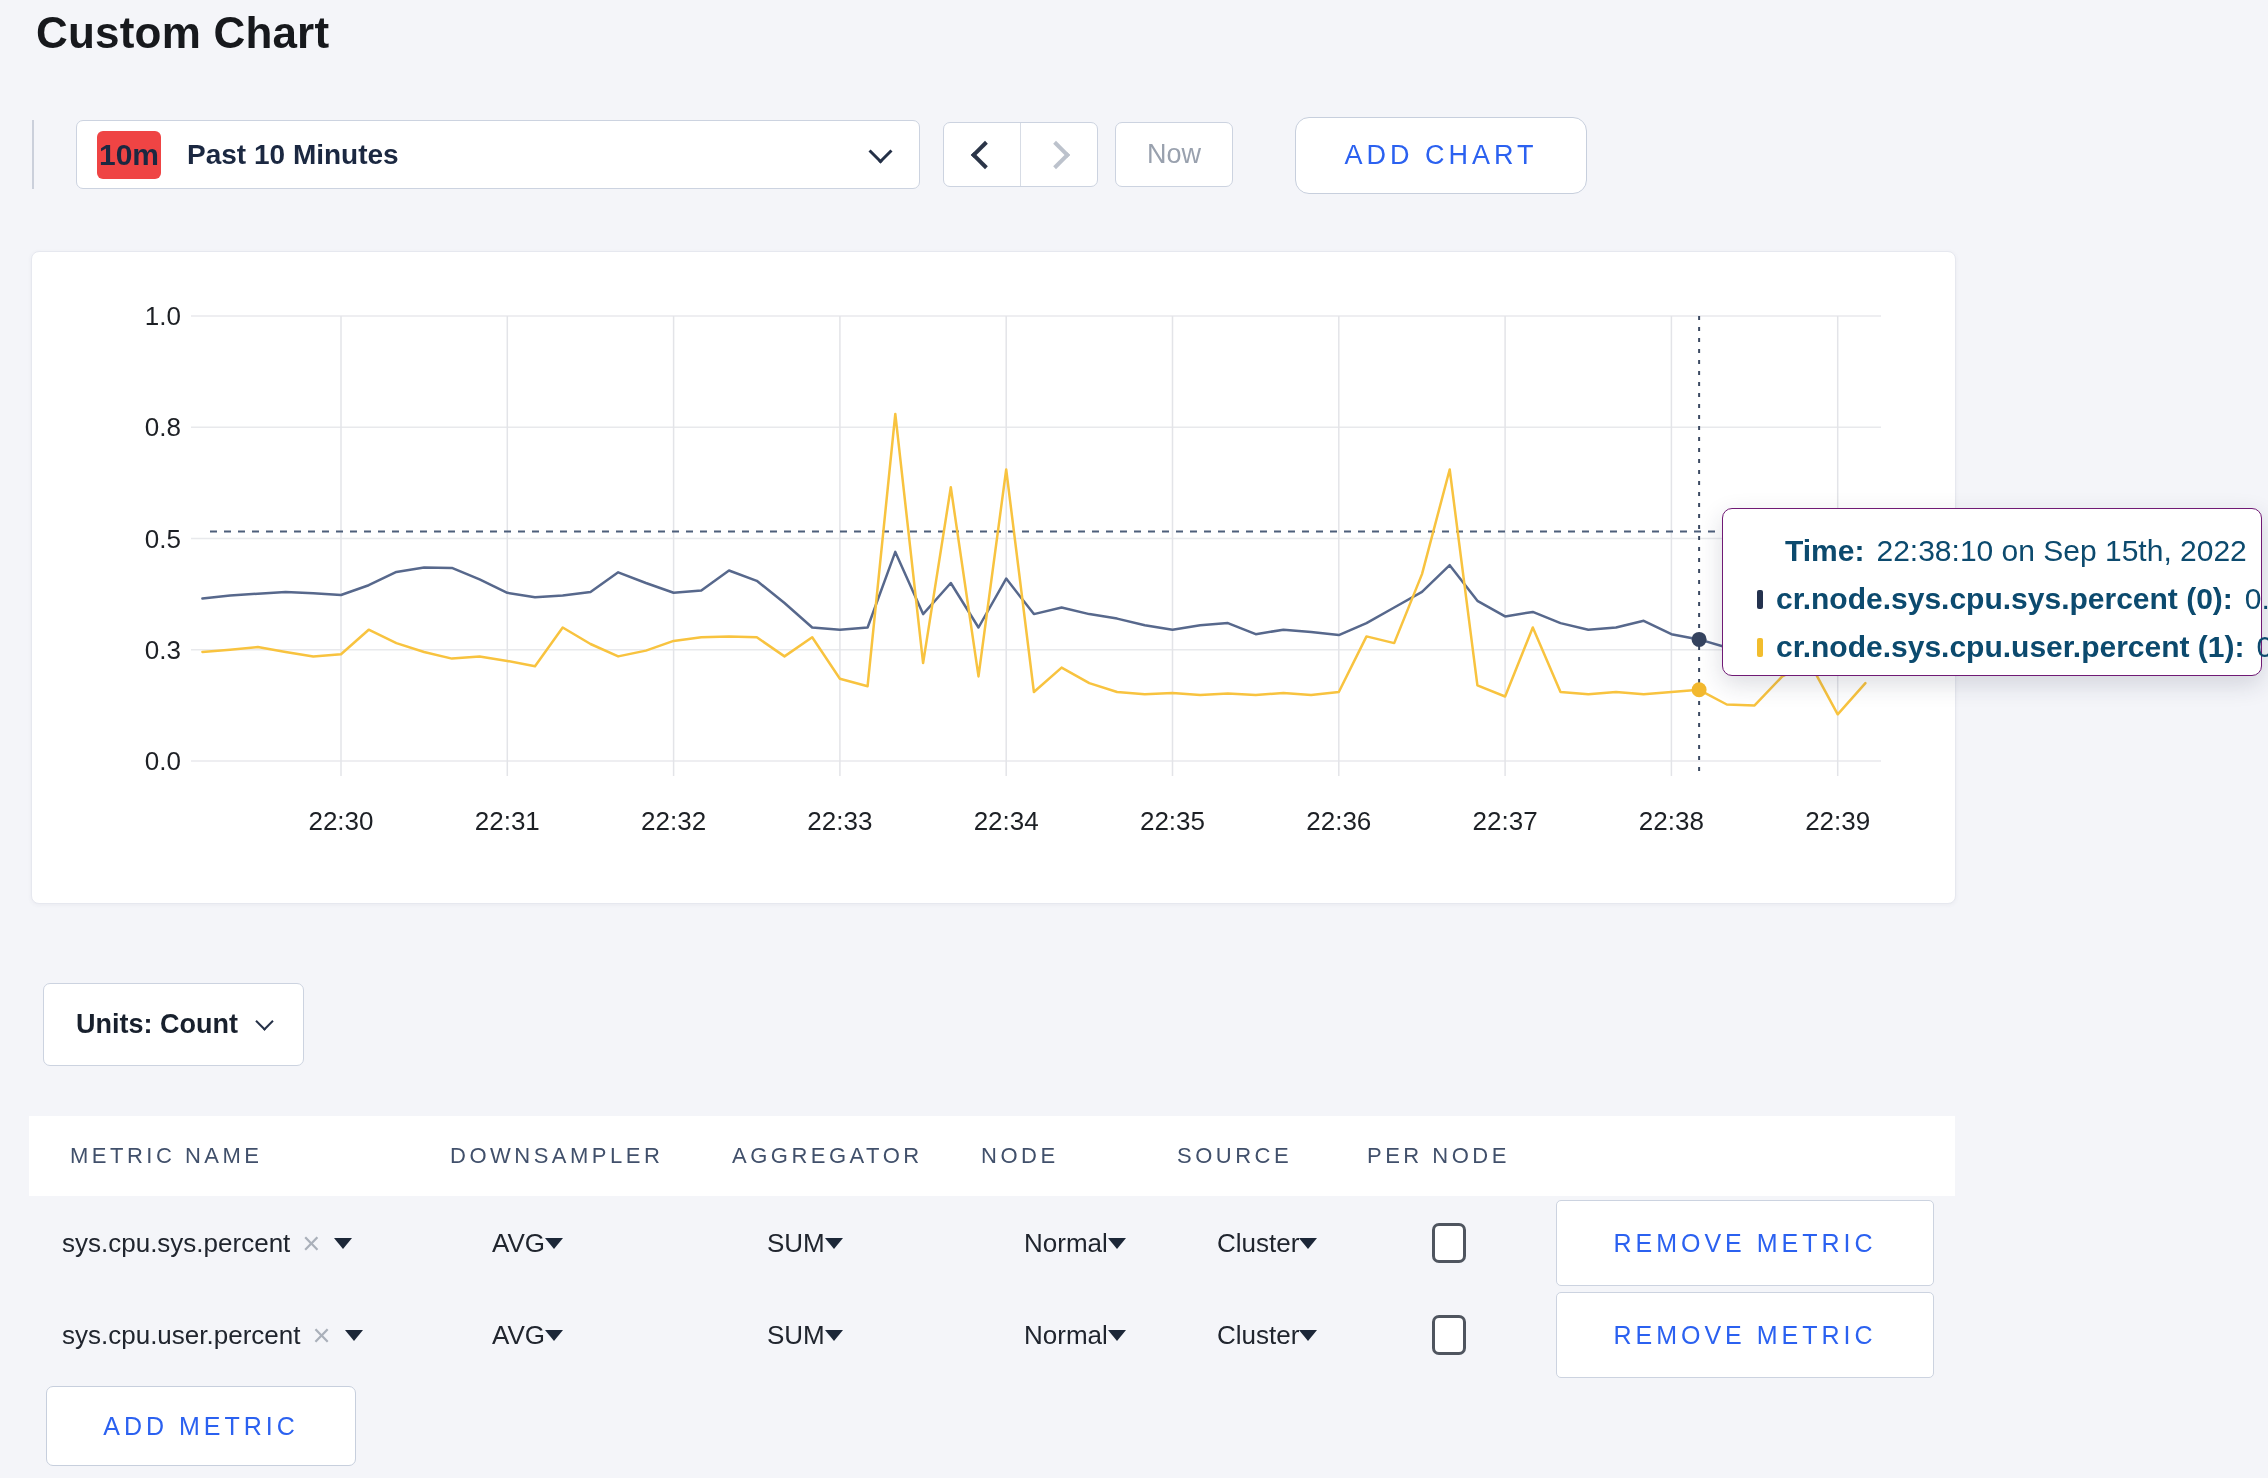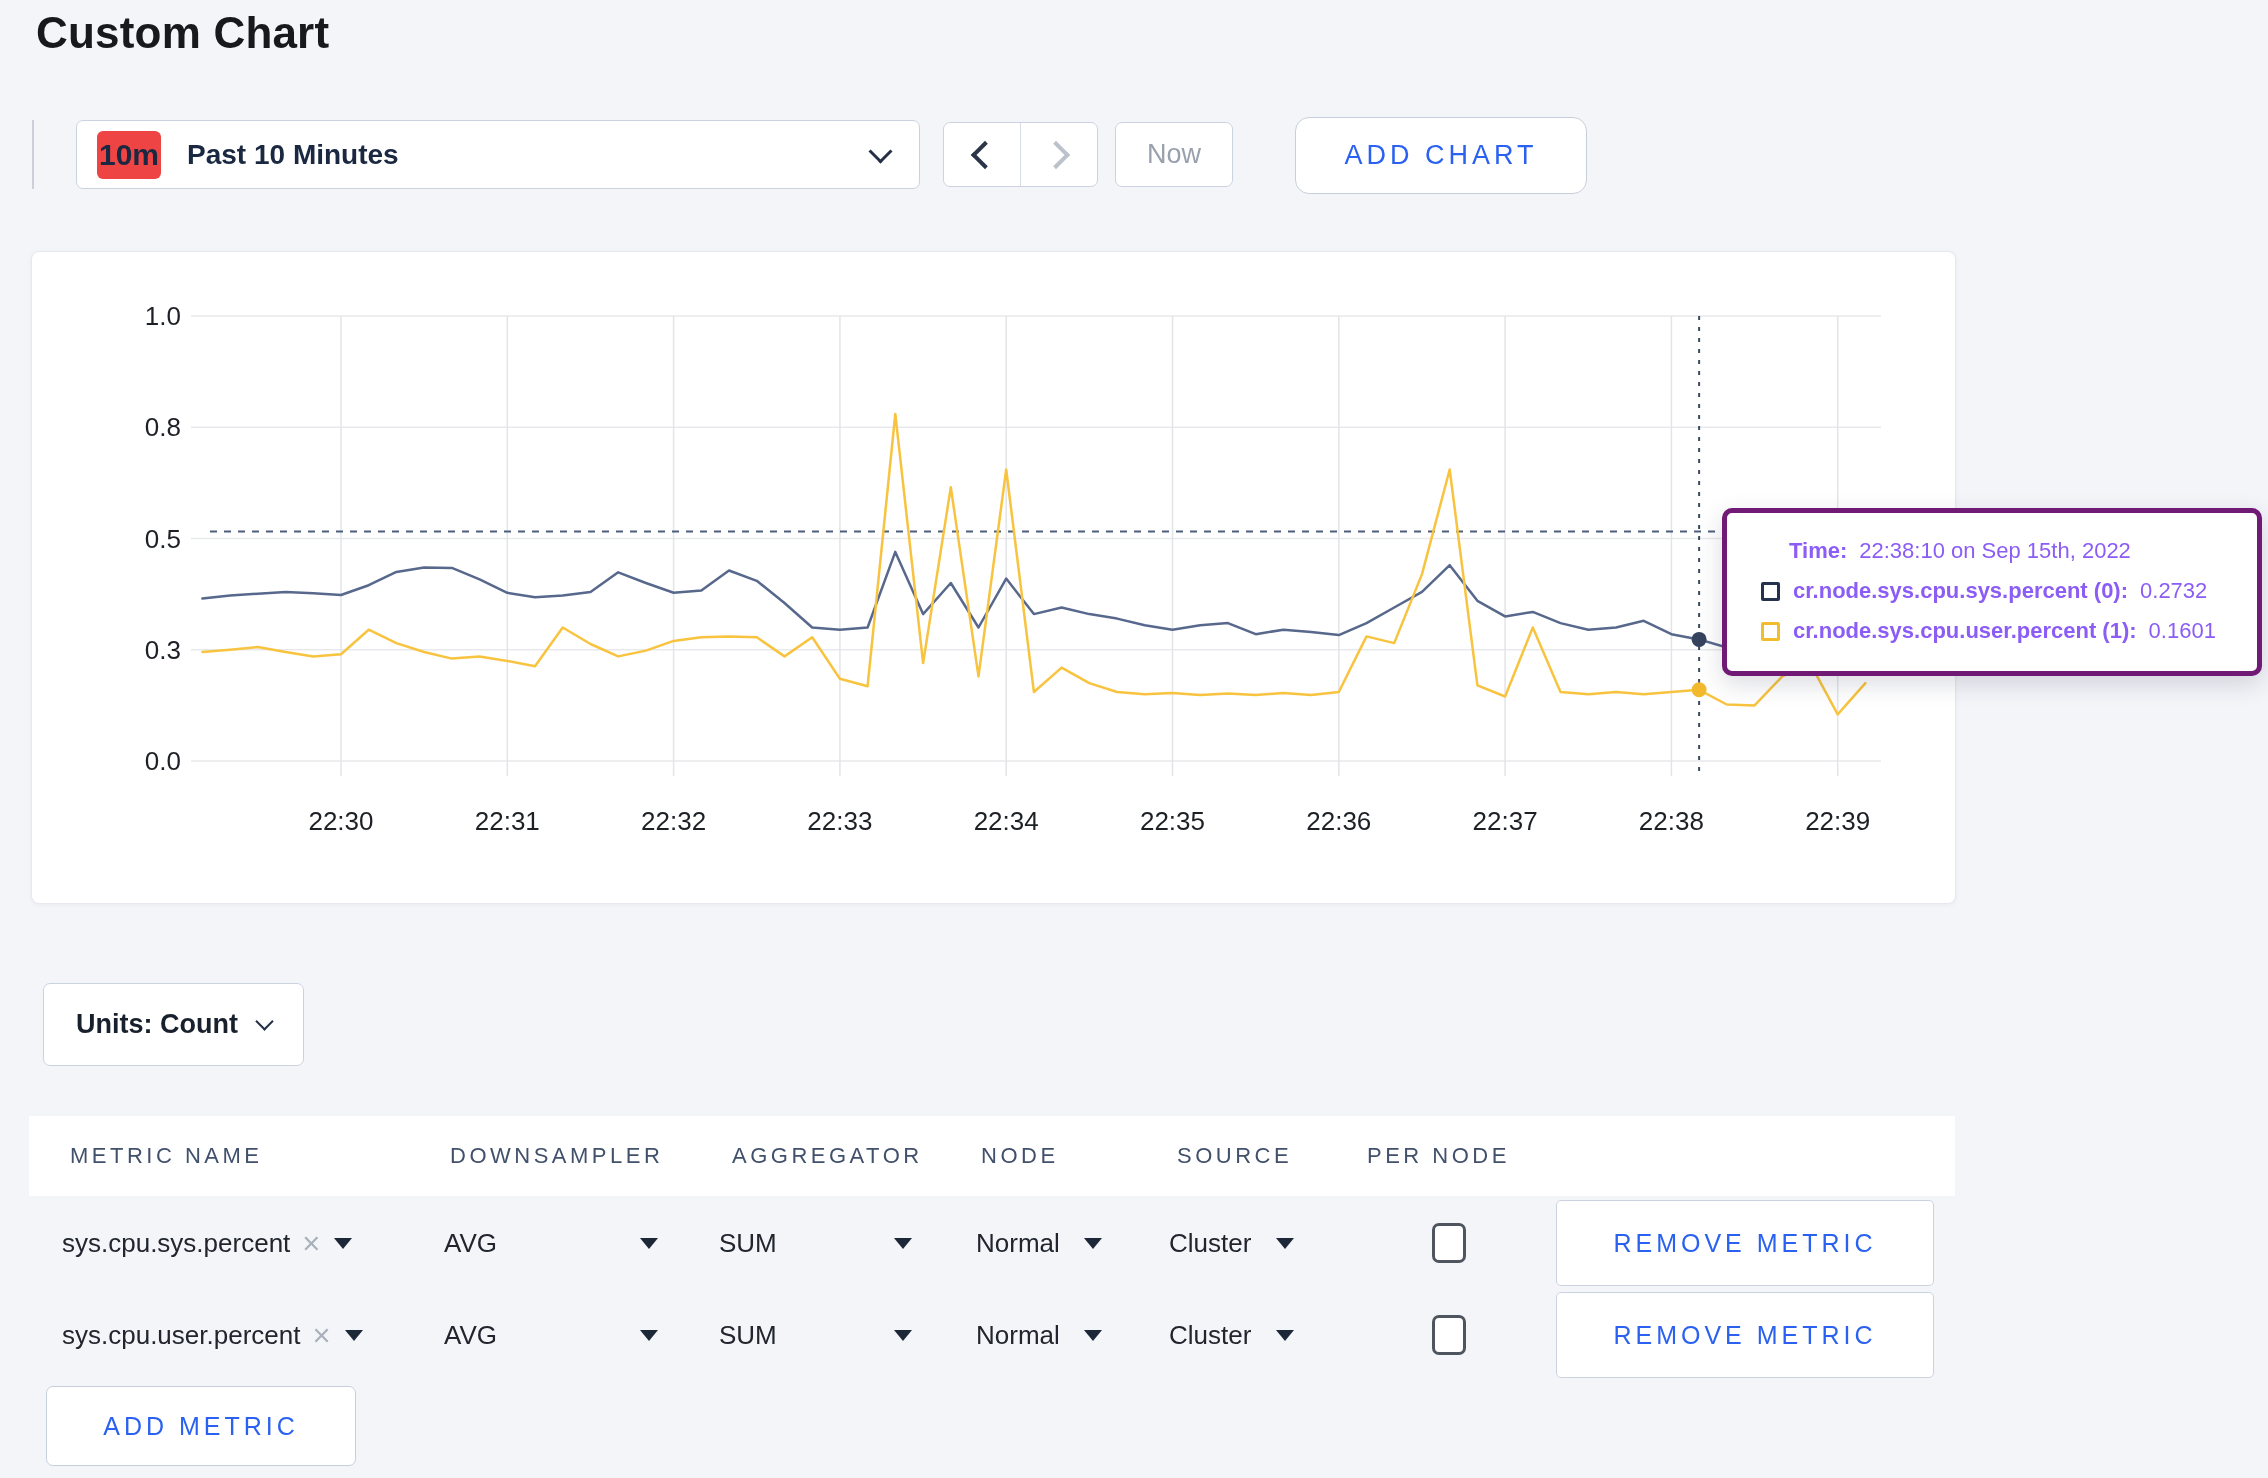--- a/index.html
+++ b/index.html
@@ -27,40 +27,40 @@
   #now-button{left:1115px;top:122px;width:118px;height:65px;display:flex;align-items:center;justify-content:center;
     font-size:27px;color:#99a1ae;cursor:default;}
   .blue-btn{display:flex;align-items:center;justify-content:center;background:#fff;border:1.5px solid #c7cfdd;border-radius:7px;
     color:#2b61f0;font-size:25px;font-weight:500;letter-spacing:4px;cursor:pointer;white-space:nowrap;}
   #add-chart-button{left:1295px;top:117px;width:292px;height:77px;font-size:27px;border-radius:14px;}
   
   #chart-card{left:31px;top:251px;width:1925px;height:653px;background:#fff;border:1.5px solid #e6e8ef;border-radius:8px;
     box-shadow:0 1px 4px rgba(60,70,100,.06);}
   #chart-svg{position:absolute;left:0;top:0;}
   
-  #chart-tooltip{left:1722px;top:508px;width:540px;height:168px;background:#fff;border:5px solid #701a75;border-radius:10px;
-    box-shadow:0 8px 24px rgba(30,40,70,.16);z-index:10;padding:25px 10px 0 34px;font-size:22px;color:#8b5cf6;white-space:nowrap;}
+  #chart-tooltip{left:1722px;top:508px;width:540px;height:168px;background:#fff;border:1px solid #701a75;border-radius:10px;
+    box-shadow:0 8px 24px rgba(30,40,70,.16);z-index:10;padding:25px 10px 0 34px;font-size:30px;color:#0c4a6e;white-space:nowrap;}
   .tt-row{display:flex;align-items:center;margin-bottom:14px;}
   .tt-row.time{margin-left:28px;}
   .tt-label{font-weight:700;}
   .tt-value{margin-left:12px;font-weight:400;}
   .tt-swatch{width:19px;height:19px;border:3.5px solid #24324e;border-radius:2px;margin-right:13px;background:#fff;box-sizing:border-box;}
   
   #units-select{left:29px;top:983px;width:261px;height:83px;display:flex;align-items:center;justify-content:center;gap:20px;cursor:pointer;margin-left:14px;}
   #units-label{font-size:27px;font-weight:700;color:#18202d;}
   #units-select .chev{width:11px;height:11px;border-width:2.5px;}
   #remove-chart-button{left:307px;top:983px;width:366px;height:83px;}
   
   #table-header{left:29px;top:1116px;width:1926px;height:80px;background:#fff;}
   .th{position:absolute;top:0;line-height:80px;font-size:22px;letter-spacing:3.5px;color:#41506b;font-weight:500;}
   .cell{position:absolute;height:50px;display:flex;align-items:center;}
   .rowtext{font-size:26px;color:#20252e;}
   .clear-x{font-size:31px;color:#aab0ba;margin-left:12px;line-height:1;cursor:pointer;}
   .tri{width:0;height:0;border-left:9px solid transparent;border-right:9px solid transparent;border-top:11px solid #1c2738;margin-left:14px;}
-  .between{justify-content:space-between;}
+  .between{justify-content:flex-start;margin-left:48px;}
   .between .tri{margin-left:0;}
   .checkbox{position:absolute;width:28px;height:34px;background:#fff;border:3px solid #4f555f;border-radius:7px;cursor:pointer;}
   .rm-btn{height:86px;width:378px;border:1.5px solid #ccd3e0;border-radius:5px;}
   #add-metric-button{left:46px;top:1386px;width:310px;height:80px;border-radius:7px;}
 </style>
 </head>
 <body>
 
 <div id="app">
 

